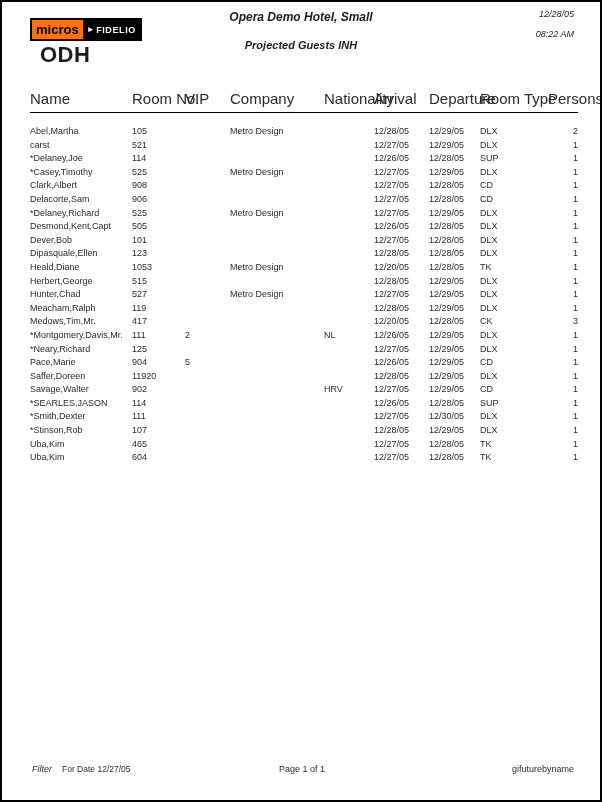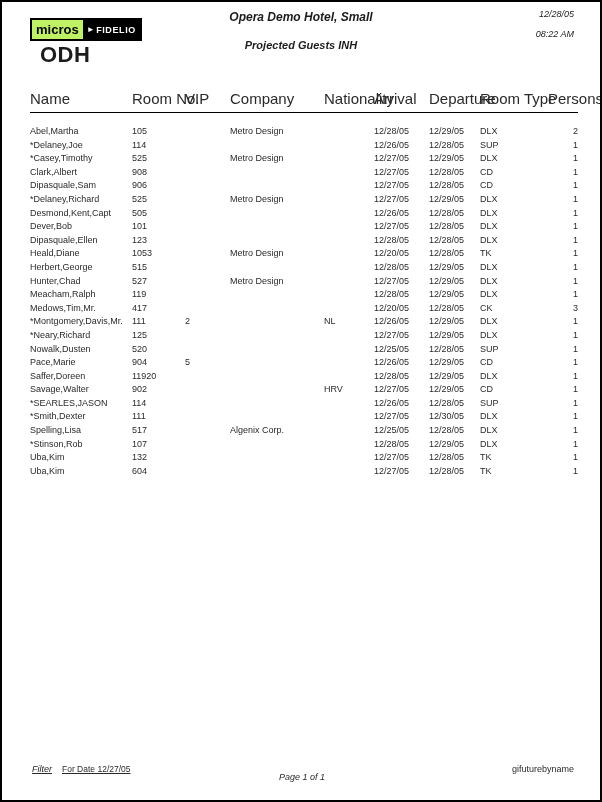--- a/index.html
+++ b/index.html
@@ -9,21 +9,21 @@
     box-sizing:border-box;
     border:2px solid #000;
     background:#fff;
     color:#1c1c1c;
     font-family:"Liberation Sans", sans-serif;
     overflow:hidden;
   }
   
   .logo { position:absolute; left:28px; top:16px; display:flex; align-items:stretch; height:23px; }
   .logo-micros {
-    box-sizing:border-box; border:2px solid #000; background:#bef264; color:#000;
+    box-sizing:border-box; border:2px solid #000; background:#f97316; color:#000;
     font-weight:bold; font-size:13px; padding:0 4px; display:flex; align-items:center;
   }
   .logo-fidelio {
     background:#000; color:#fff; font-weight:bold; font-size:9px; letter-spacing:0.6px;
     padding:0 6px 0 2px; display:flex; align-items:center; gap:1px;
   }
   .logo-arrow { font-size:8px; color:#fff; }
   .property-code { position:absolute; left:38px; top:40px; font-size:22px; font-weight:bold; letter-spacing:0.5px; }
   .title { position:absolute; top:8px; left:0; width:100%; text-align:center; font-weight:bold; font-style:italic; font-size:12px; }
   .subtitle { position:absolute; top:37px; left:0; width:100%; text-align:center; font-weight:bold; font-style:italic; font-size:11px; }
@@ -38,24 +38,24 @@
   }
   thead th.col-persons { text-align:right; }
   tbody td {
     font-size:9px; height:13.6px; line-height:13.6px; padding:0;
     white-space:nowrap; overflow:hidden; color:#2a2a2a;
   }
   tbody tr:first-child td { padding-top:12px; }
   td.cell-persons { text-align:right; }
   
   .footer { position:absolute; left:28px; right:26px; top:762px; height:14px; font-size:9px; color:#2a2a2a; }
-  .footer-left { position:absolute; left:2px; top:0;text-decoration:underline; }
+  .footer-left { position:absolute; left:2px; top:0; }
   .filter-label { font-style:italic; }
   .filter-value { margin-left:10px; font-size:8.5px; }
-  .footer-center { position:absolute; left:0; right:0; top:8px; text-align:center; font-style:italic; }
+  .footer-center { position:absolute; left:0; right:0; top:0; text-align:center; }
   .footer-right { position:absolute; right:0; top:0; }
 </style>
 </head>
 <body>
 
 <div class="page">
 
   <div class="logo">
     <span class="logo-micros">micros</span>
     <span class="logo-fidelio">
@@ -101,20 +101,31 @@
       <td>105</td>
       <td></td>
       <td>Metro Design</td>
       <td></td>
       <td>12/28/05</td>
       <td>12/29/05</td>
       <td>DLX</td>
       <td class="cell-persons">2</td>
     </tr>
 
+    <tr>
+      <td>carst</td>
+      <td>521</td>
+      <td></td>
+      <td></td>
+      <td></td>
+      <td>12/27/05</td>
+      <td>12/29/05</td>
+      <td>DLX</td>
+      <td class="cell-persons">1</td>
+    </tr>
 
     <tr>
       <td>*Delaney,Joe</td>
       <td>114</td>
       <td></td>
       <td></td>
       <td></td>
       <td>12/26/05</td>
       <td>12/28/05</td>
       <td>SUP</td>
@@ -139,21 +150,21 @@
       <td></td>
       <td></td>
       <td></td>
       <td>12/27/05</td>
       <td>12/28/05</td>
       <td>CD</td>
       <td class="cell-persons">1</td>
     </tr>
 
     <tr>
-      <td>Dipasquale,Sam</td>
+      <td>Delacorte,Sam</td>
       <td>906</td>
       <td></td>
       <td></td>
       <td></td>
       <td>12/27/05</td>
       <td>12/28/05</td>
       <td>CD</td>
       <td class="cell-persons">1</td>
     </tr>
 
@@ -282,31 +293,20 @@
       <td>125</td>
       <td></td>
       <td></td>
       <td></td>
       <td>12/27/05</td>
       <td>12/29/05</td>
       <td>DLX</td>
       <td class="cell-persons">1</td>
     </tr>
 
-    <tr>
-      <td>Nowalk,Dusten</td>
-      <td>520</td>
-      <td></td>
-      <td></td>
-      <td></td>
-      <td>12/25/05</td>
-      <td>12/28/05</td>
-      <td>SUP</td>
-      <td class="cell-persons">1</td>
-    </tr>
 
     <tr>
       <td>Pace,Marie</td>
       <td>904</td>
       <td>5</td>
       <td></td>
       <td></td>
       <td>12/26/05</td>
       <td>12/29/05</td>
       <td>CD</td>
@@ -354,47 +354,36 @@
       <td>111</td>
       <td></td>
       <td></td>
       <td></td>
       <td>12/27/05</td>
       <td>12/30/05</td>
       <td>DLX</td>
       <td class="cell-persons">1</td>
     </tr>
 
-    <tr>
-      <td>Spelling,Lisa</td>
-      <td>517</td>
-      <td></td>
-      <td>Algenix Corp.</td>
-      <td></td>
-      <td>12/25/05</td>
-      <td>12/28/05</td>
-      <td>DLX</td>
-      <td class="cell-persons">1</td>
-    </tr>
 
     <tr>
       <td>*Stinson,Rob</td>
       <td>107</td>
       <td></td>
       <td></td>
       <td></td>
       <td>12/28/05</td>
       <td>12/29/05</td>
       <td>DLX</td>
       <td class="cell-persons">1</td>
     </tr>
 
     <tr>
       <td>Uba,Kim</td>
-      <td>132</td>
+      <td>465</td>
       <td></td>
       <td></td>
       <td></td>
       <td>12/27/05</td>
       <td>12/28/05</td>
       <td>TK</td>
       <td class="cell-persons">1</td>
     </tr>
 
     <tr>

